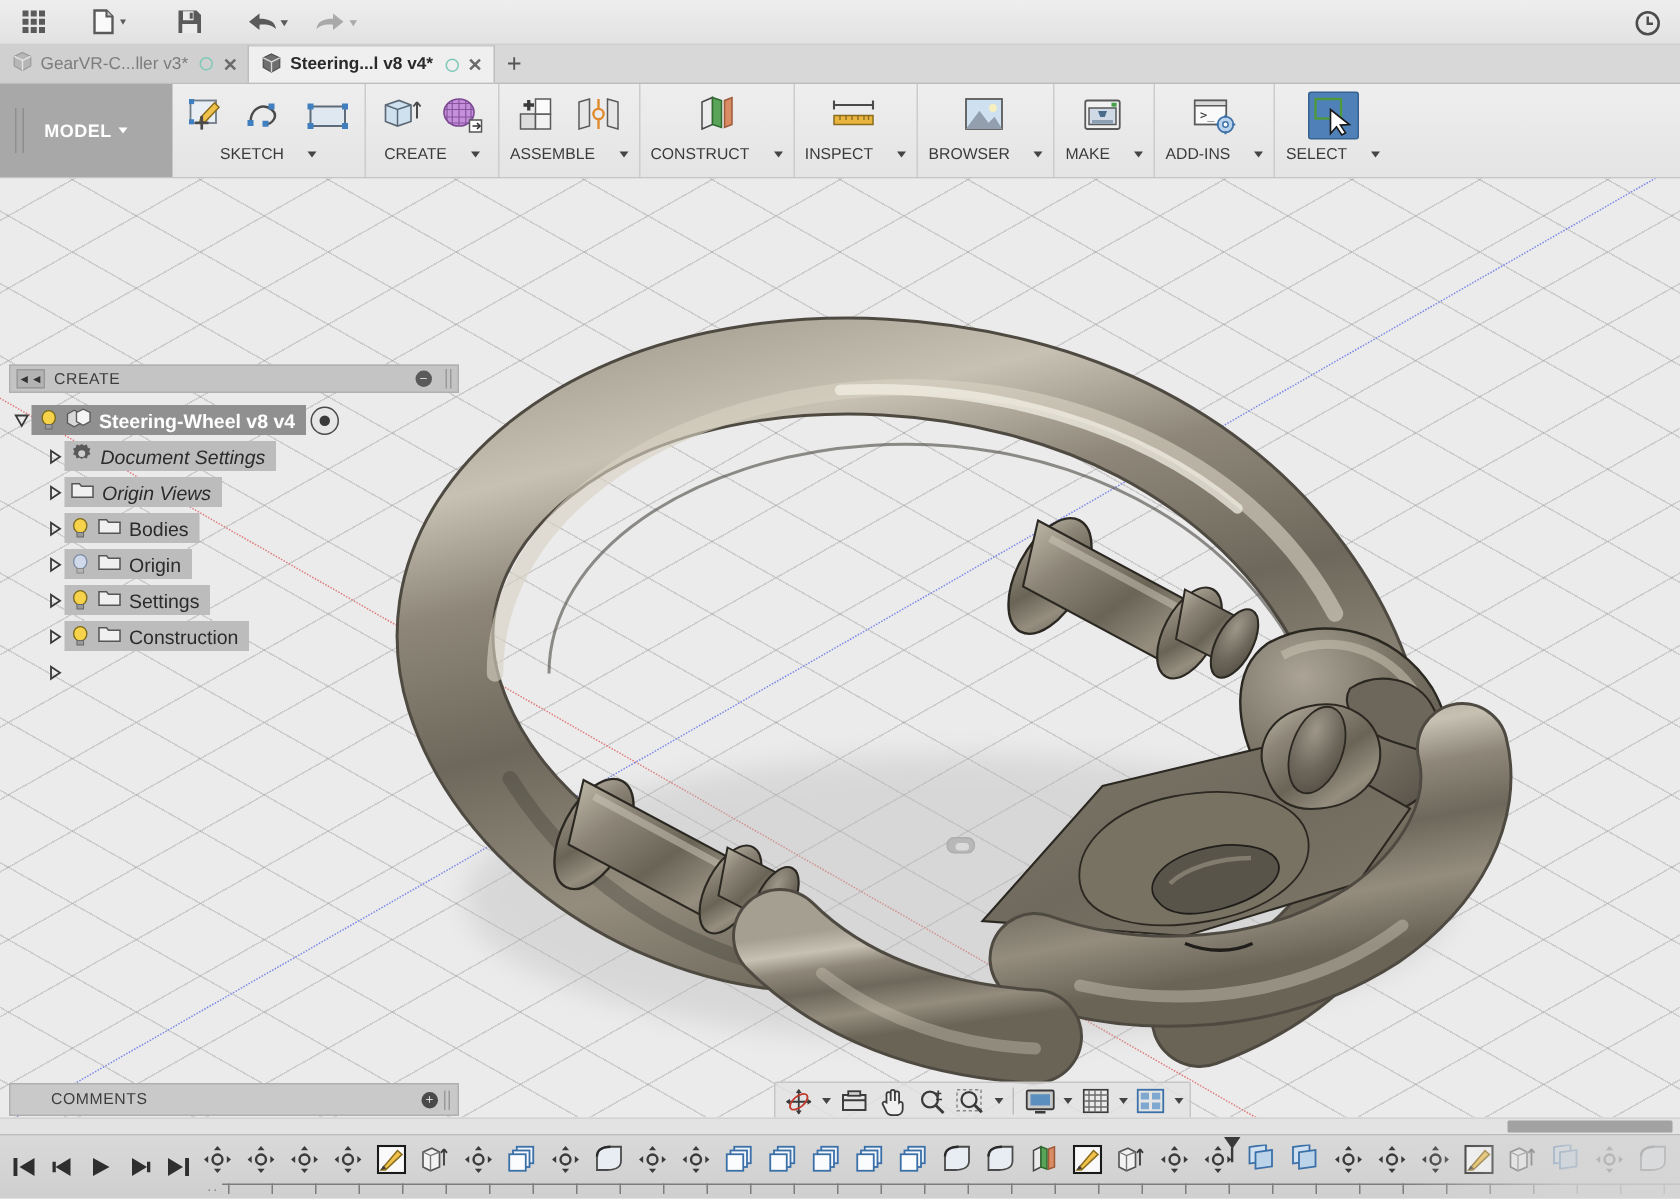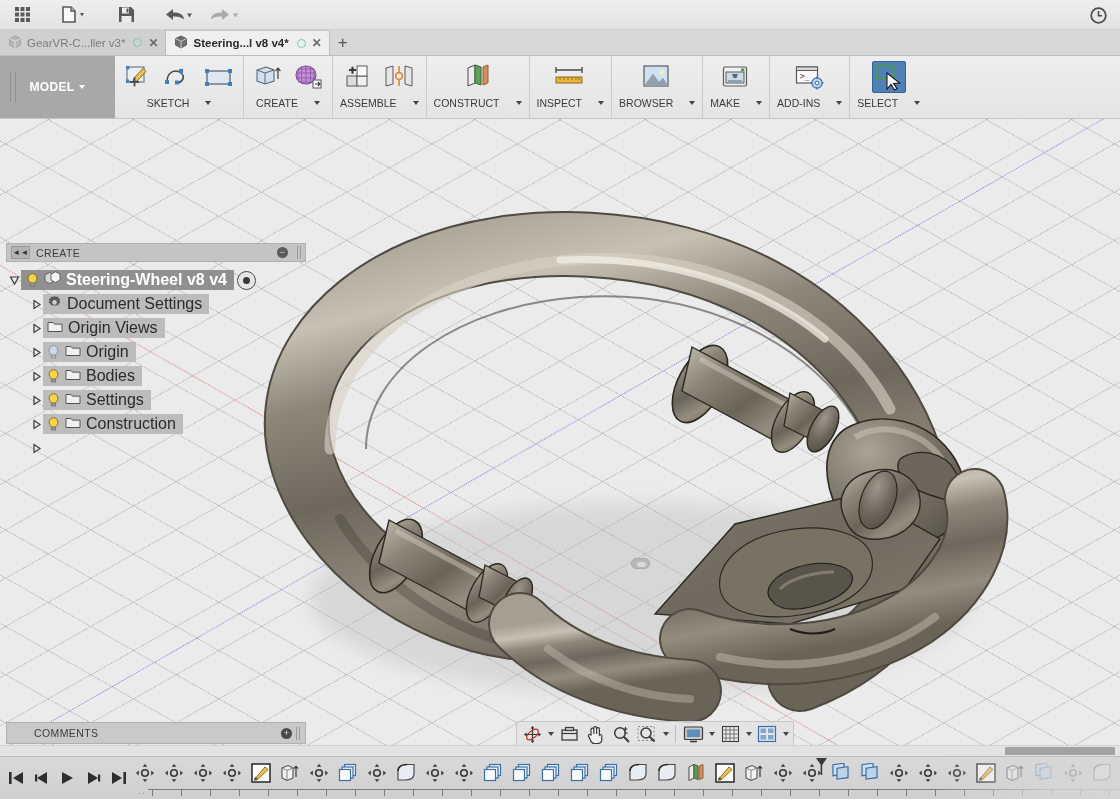--- a/index.html
+++ b/index.html
@@ -116,33 +116,33 @@
   }
   .bh-collapse {
     width:19px;height:13px;background:#b3b3b3;border:1px solid #9a9a9a;
     display:flex;align-items:center;justify-content:center;font-size:8px;color:#333;
   }
   .bh-spacer { flex:1; }
   .bh-dot { width:11px;height:11px;border-radius:50%;background:#5a5a5a;
     display:flex;align-items:center;justify-content:center;color:#d9d9d9;font-size:9px;line-height:1;}
   .bh-grip { width:4px;height:13px;border-left:1px solid #9a9a9a;border-right:1px solid #9a9a9a;margin-left:3px;}
 
-  .tree { margin-top:8px; font-size:16px; color:#2b2b2b; }
+  .tree { margin-top:8px; font-size:13px; color:#2b2b2b; }
   .trow { display:flex; align-items:center; height:20px; margin-bottom:4px; }
   .trow .chev {
     width:13px; flex:0 0 13px; display:flex; align-items:center; justify-content:center;
     margin-left:2px;
   }
   .trow .pill {
     display:inline-flex; align-items:center; gap:5px; height:20px;
     background:#bcbcbc; padding:0 7px 0 4px; cursor:default;
   }
   .trow.root .pill { background:#909090; color:#fff; font-weight:bold; padding-left:5px;}
   .trow.root { margin-left:0; }
-  .lvl1 { margin-left:22px; }
+  .lvl1 { margin-left:22px;font-style:italic; }
   .lvl1b { margin-left:22px; }
   .bulb { width:13px; height:14px; }
   .eyeball {
     width:19px;height:19px;border-radius:50%;background:#e6e6e6;border:1.5px solid #4a4a4a;
     display:flex;align-items:center;justify-content:center; margin-left:3px;
   }
   .eyeball i { width:7px;height:7px;border-radius:50%;background:#3a3a3a; display:block;}
 
   
   .comments {
@@ -701,52 +701,52 @@
 
         <div class="trow lvl1b">
           <span class="chev">
             <svg width="11" height="11" viewBox="0 0 11 11">
                 <path d="M3 1.5 L9 5.5 L3 9.5 Z" fill="none" stroke="#3a3a3a" stroke-width="1.2"></path>
               </svg>
           </span>
           <span class="pill">
             <span class="bulb">
               <svg width="13" height="14" viewBox="0 0 13 14">
+                  <ellipse cx="6.5" cy="5.5" rx="4.4" ry="4.8" fill="#f6d34a" stroke="#7a6a1a" stroke-width=".9"></ellipse>
+                  <rect x="4.3" y="10" width="4.4" height="3" fill="#9a9a9a" stroke="#6a6a6a" stroke-width=".7"></rect>
+                </svg>
+            </span>
+            <span>
+              <svg width="16" height="13" viewBox="0 0 16 13">
+                  <path d="M1 2.5 h5 l1.3 1.6 H15 V11.5 H1 Z" fill="#f0f0f0" stroke="#555" stroke-width="1"></path>
+                </svg>
+            </span>
+            <span>Bodies</span>
+          </span>
+        </div>
+
+        <div class="trow lvl1b">
+          <span class="chev">
+            <svg width="11" height="11" viewBox="0 0 11 11">
+                <path d="M3 1.5 L9 5.5 L3 9.5 Z" fill="none" stroke="#3a3a3a" stroke-width="1.2"></path>
+              </svg>
+          </span>
+          <span class="pill">
+            <span class="bulb">
+              <svg width="13" height="14" viewBox="0 0 13 14">
                   <ellipse cx="6.5" cy="5.5" rx="4.4" ry="4.8" fill="#cfd9ea" stroke="#7d8da3" stroke-width=".9"></ellipse>
                   <rect x="4.3" y="10" width="4.4" height="3" fill="#b6b6b6" stroke="#8a8a8a" stroke-width=".7"></rect>
                 </svg>
             </span>
             <span>
               <svg width="16" height="13" viewBox="0 0 16 13">
                   <path d="M1 2.5 h5 l1.3 1.6 H15 V11.5 H1 Z" fill="#f0f0f0" stroke="#555" stroke-width="1"></path>
                 </svg>
             </span>
             <span>Origin</span>
-          </span>
-        </div>
-
-        <div class="trow lvl1b">
-          <span class="chev">
-            <svg width="11" height="11" viewBox="0 0 11 11">
-                <path d="M3 1.5 L9 5.5 L3 9.5 Z" fill="none" stroke="#3a3a3a" stroke-width="1.2"></path>
-              </svg>
-          </span>
-          <span class="pill">
-            <span class="bulb">
-              <svg width="13" height="14" viewBox="0 0 13 14">
-                  <ellipse cx="6.5" cy="5.5" rx="4.4" ry="4.8" fill="#f6d34a" stroke="#7a6a1a" stroke-width=".9"></ellipse>
-                  <rect x="4.3" y="10" width="4.4" height="3" fill="#9a9a9a" stroke="#6a6a6a" stroke-width=".7"></rect>
-                </svg>
-            </span>
-            <span>
-              <svg width="16" height="13" viewBox="0 0 16 13">
-                  <path d="M1 2.5 h5 l1.3 1.6 H15 V11.5 H1 Z" fill="#f0f0f0" stroke="#555" stroke-width="1"></path>
-                </svg>
-            </span>
-            <span>Bodies</span>
           </span>
         </div>
 
         <div class="trow lvl1b">
           <span class="chev">
             <svg width="11" height="11" viewBox="0 0 11 11">
                 <path d="M3 1.5 L9 5.5 L3 9.5 Z" fill="none" stroke="#3a3a3a" stroke-width="1.2"></path>
               </svg>
           </span>
           <span class="pill">

